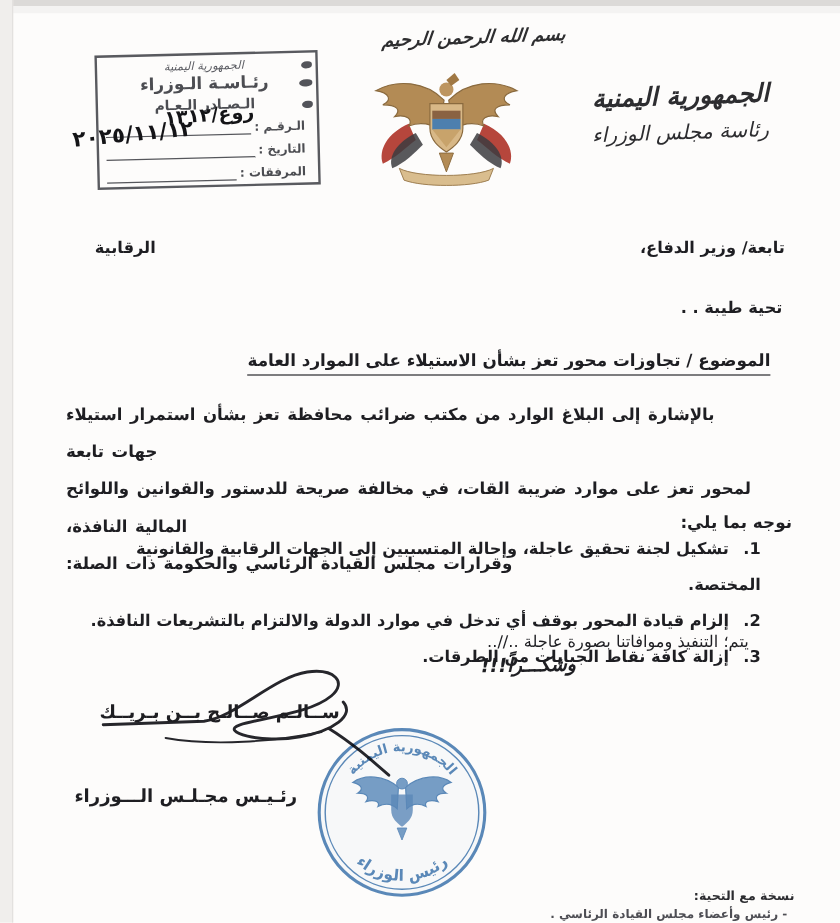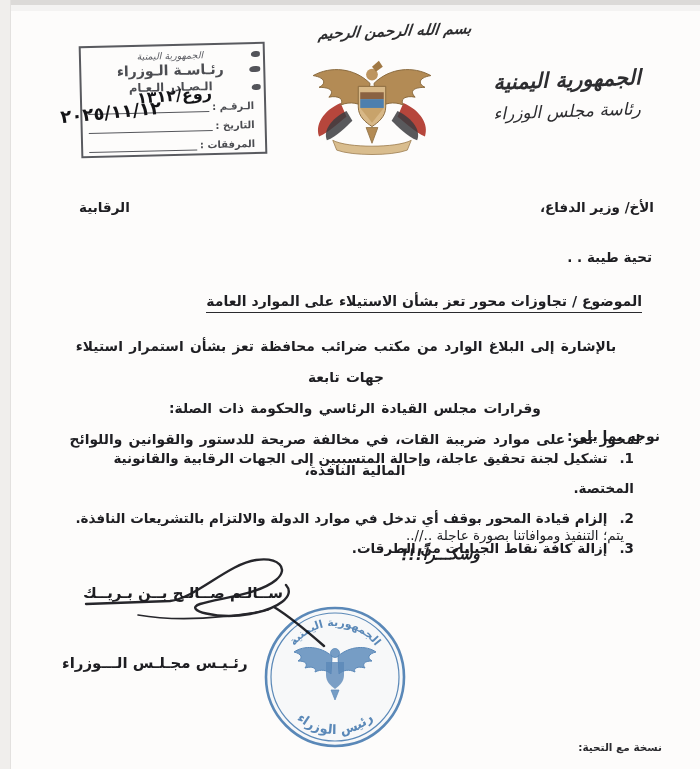--- a/index.html
+++ b/index.html
@@ -47,21 +47,21 @@
 
   
   .addressee { position:absolute; right:46px; top:199px; font-size:13.5px; font-weight:bold; }
   .honorific { position:absolute; left:79px;  top:199px; font-size:13.5px; font-weight:bold; }
   .greeting  { position:absolute; right:48px; top:249px; font-size:13.5px; font-weight:bold; }
   .subject   {
     position:absolute; right:58px; top:293px; font-size:14px; font-weight:bold;
     border-bottom:1.5px solid #2a2a2e; padding-bottom:3px;
   }
   .body-par { position:absolute; right:45px; left:55px; top:331px; direction:rtl; }
-  .body-par .bl { font-size:13.8px; font-weight:bold; line-height:31px; text-align:center; word-spacing:1.5px; }
+  .body-par .bl { font-size:13.8px; font-weight:bold; line-height:31px; text-align:left; word-spacing:1.5px; }
   .body-par .bl.first { padding-right:18px; }
   .directive { position:absolute; right:40px; top:428px; font-size:14px; font-weight:bold; }
   .list { position:absolute; right:48px; left:60px; top:443px; direction:rtl; }
   .list .row { font-size:13.5px; font-weight:bold; line-height:30px; padding-right:18px; }
   .list .num { display:inline-block; margin-left:12px; }
   .closing { position:absolute; right:76px; top:527px; font-size:13.5px; font-weight:normal; }
   .thanks  { position:absolute; left:340px; top:545px; width:140px; font-size:16px; font-weight:bold; font-style:italic; direction:rtl; transform:rotate(-1deg); }
 
   
   .signature-svg { position:absolute; left:78px; top:552px; width:252px; height:100px; }
@@ -123,29 +123,29 @@
     <path d="M58 55 h24 l-12 15 Z" fill="#c8a36b"></path>
     <path d="M64 75 l6 16 6 -16 Z" fill="#b38b55" stroke="#8a6a3e" stroke-width=".8"></path>
     <path d="M30 88 C45 96 95 96 110 88 L106 98 C90 104 50 104 34 98 Z" fill="#d9bd8e" stroke="#9a7a4c" stroke-width=".8"></path>
   </svg>
 
   <div class="hdr-right">
     <div class="l1">الجمهورية اليمنية</div>
     <div class="l2">رئاسة مجلس الوزراء</div>
   </div>
 
-  <div class="addressee">الأخ/ وزير الدفاع،</div>
+  <div class="addressee">تابعة/ وزير الدفاع،</div>
   <div class="honorific">الرقابية</div>
   <div class="greeting">تحية طيبة . .</div>
   <div class="subject">الموضوع / تجاوزات محور تعز بشأن الاستيلاء على الموارد العامة</div>
 
   <div class="body-par">
     <div class="bl first">بالإشارة إلى البلاغ الوارد من مكتب ضرائب محافظة تعز بشأن استمرار استيلاء جهات تابعة</div>
+    <div class="bl">لمحور تعز على موارد ضريبة القات، في مخالفة صريحة للدستور والقوانين واللوائح المالية النافذة،</div>
     <div class="bl">وقرارات مجلس القيادة الرئاسي والحكومة ذات الصلة:</div>
-    <div class="bl">لمحور تعز على موارد ضريبة القات، في مخالفة صريحة للدستور والقوانين واللوائح المالية النافذة،</div>
   </div>
 
   <div class="directive">نوجه بما يلي:</div>
 
   <div class="list">
     <div class="row">
       <span class="num">1.</span><span>تشكيل لجنة تحقيق عاجلة، وإحالة المتسببين إلى الجهات الرقابية والقانونية المختصة.</span>
     </div>
     <div class="row">
       <span class="num">2.</span><span>إلزام قيادة المحور بوقف أي تدخل في موارد الدولة والالتزام بالتشريعات النافذة.</span>
@@ -182,13 +182,14 @@
     <g>
       <path d="M70 52 C58 42 42 41 32 48 C40 50 41 54 36 57 C44 57 46 60 43 64 C50 62 55 64 53 68 C59 65 65 66 69 70 Z" fill="#6b97c4" stroke="#4d80b5" stroke-width="1"></path>
       <path d="M76 52 C88 42 104 41 114 48 C106 50 105 54 110 57 C102 57 100 60 103 64 C96 62 91 64 93 68 C87 65 81 66 77 70 Z" fill="#6b97c4" stroke="#4d80b5" stroke-width="1"></path>
       <circle cx="73" cy="49" r="4.5" fill="#6b97c4" stroke="#4d80b5" stroke-width=".8"></circle>
       <path d="M64 58 h18 v13 c0 7 -5 11 -9 14 c-4 -3 -9 -7 -9 -14 Z" fill="#4d80b5" opacity=".8"></path>
       <path d="M69 86 l4 10 4 -10 Z" fill="#6b97c4" stroke="#4d80b5" stroke-width=".7"></path>
     </g>
   </svg>
 
   <div class="cc-label">نسخة مع التحية:</div>
+  <div class="cc-item">- رئيس وأعضاء مجلس القيادة الرئاسي .</div>
 </div>
 
 </body></html>

